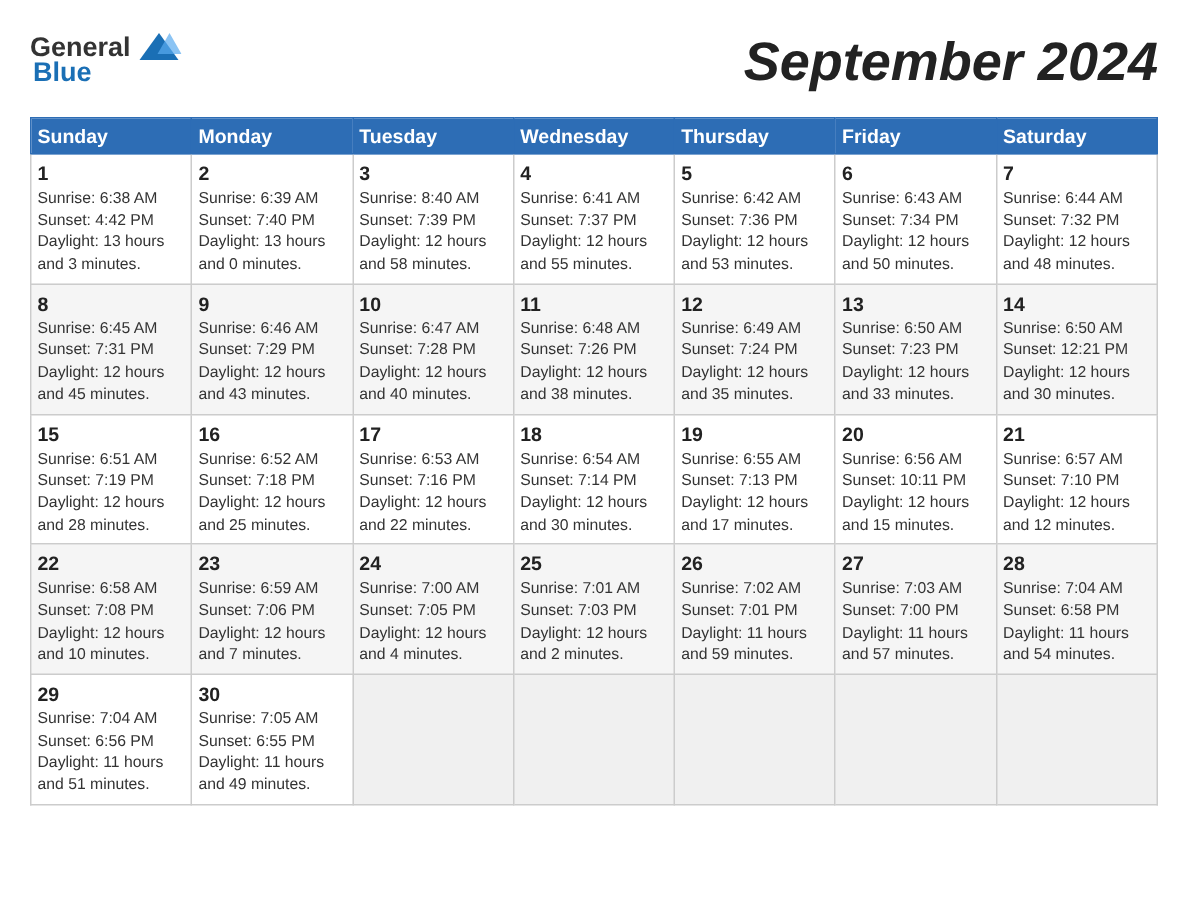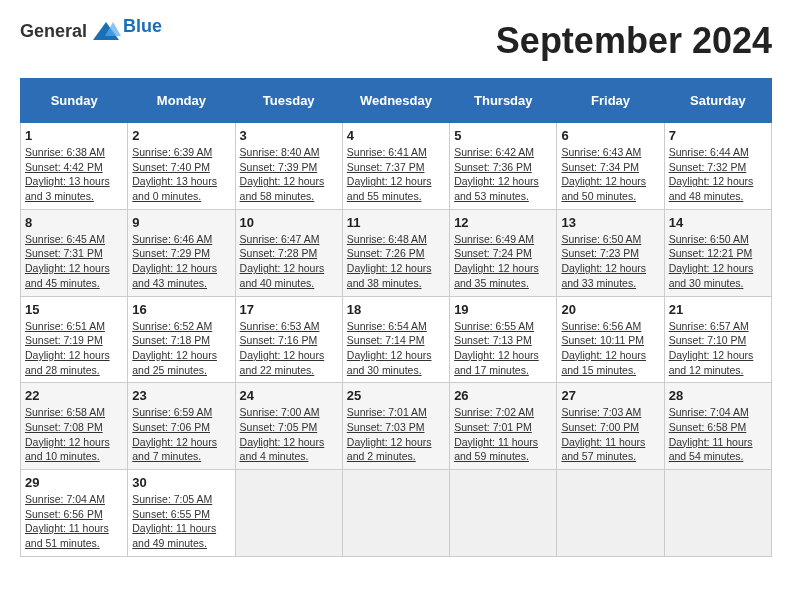--- a/index.html
+++ b/index.html
@@ -11,50 +11,51 @@
       padding: 20px;
     }
     .header-area {
       display: flex;
       justify-content: space-between;
       align-items: flex-start;
       margin-bottom: 16px;
     }
     .logo {
       display: flex;
-      flex-direction: row;
+      flex-direction: column;
       align-items: flex-start;
     }
     .logo-wrap {
       display: flex;
       align-items: center;
       gap: 4px;
     }
     .title-area {
+      font-style: italic;
     }
     .title-area h1 {
       font-size: 36px;
       font-weight: bold;
       color: #222;
     }
     .title-area h2 {
       font-size: 16px;
       font-weight: normal;
       color: #444;
     }
     table {
       width: 100%;
       border-collapse: collapse;
       font-size: 11px;
     }
     thead tr th {
       background-color: #2d6db5;
       color: #fff;
-      padding: 14px 4px;
-      text-align: center;
+      padding: 4px 4px;
+      text-align: left;
       font-size: 13px;
       font-weight: bold;
       border: 1px solid #2d6db5;
     }
     tbody tr td {
       border: 1px solid #ccc;
       padding: 5px 4px;
       vertical-align: top;
       background: #fff;
       min-height: 70px;
@@ -67,21 +68,20 @@
       font-size: 13px;
       font-weight: bold;
       color: #222;
       display: block;
       margin-bottom: 2px;
     }
     .day-info {
       font-size: 10.5px;
       color: #333;
       line-height: 1.4;
-      text-decoration: underline;
     }
     .empty-cell {
       background: #f0f0f0 !important;
     }
   </style>
 </head>
 <body>
 
 <div class="header-area">
   <div class="logo">

